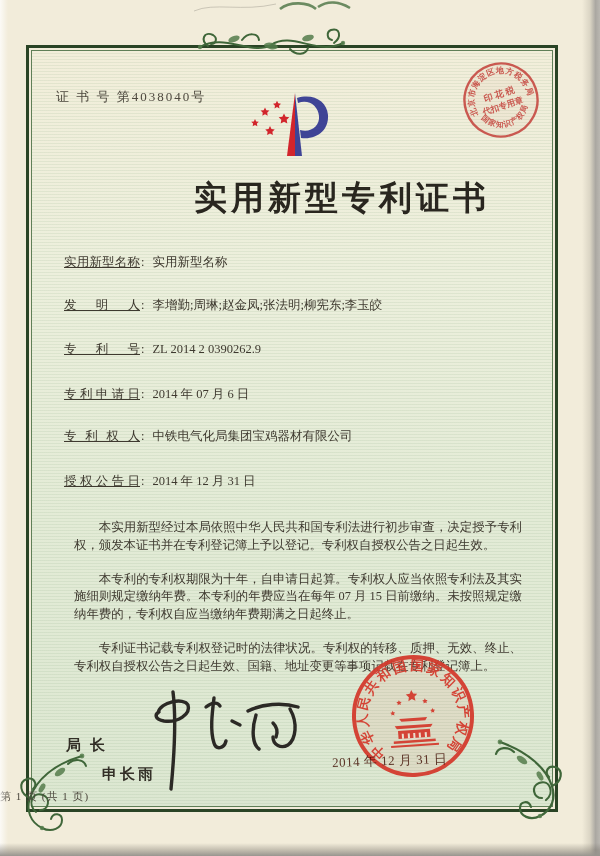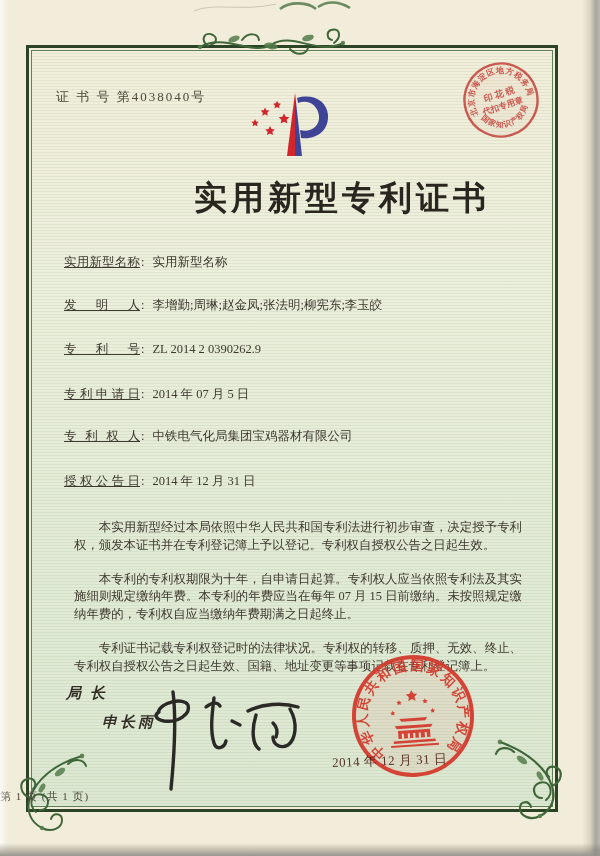--- a/index.html
+++ b/index.html
@@ -25,21 +25,21 @@
   .cert-no{position:absolute;left:56px;top:88px;font-size:13px;letter-spacing:2px;color:#4d483e;}
   .title{position:absolute;left:0;top:176px;width:100%;text-align:center;
     font-size:33px;font-weight:700;letter-spacing:4px;color:#29261f;margin-left:42px;}
   .row{position:absolute;left:64px;font-size:12.5px;color:#3e392f;white-space:nowrap;}
   .row .lbl{display:inline-block;width:76px;text-align:justify;text-align-last:justify;text-decoration:underline;}
   .row .colon{margin:0 8px 0 1px;}
   .r0{top:254px}.r1{top:297px}.r2{top:341px}.r3{top:386px}.r4{top:428px}.r5{top:473px}
   .paras{position:absolute;left:58px;top:503px;width:480px;font-size:12.4px;
     line-height:17.8px;color:#3e392f;text-align:justify;}
   .paras p{margin:16px;text-indent:2em;}
-  .signoff{position:absolute;left:66px;top:684px;font-size:15px;font-weight:600;color:#332f27;font-style:italic;}
+  .signoff{position:absolute;left:66px;top:736px;font-size:15px;font-weight:600;color:#332f27;}
   .signoff .role{display:block;letter-spacing:9px;margin-bottom:10px;}
   .signoff .name{letter-spacing:3px;padding-left:36px;}
   .footer{position:absolute;left:0;top:789px;width:100%;
     font-size:11px;letter-spacing:1px;color:#4d483e;}
   .abs{position:absolute;}
   .seal-date{position:absolute;left:332px;top:751px;width:170px;font-size:13px;
     letter-spacing:0.5px;color:#5f2c20;transform:rotate(-2deg);
     mix-blend-mode:multiply;opacity:0.92;}
 </style>
 </head>
@@ -148,21 +148,21 @@
   <div class="row r0">
     <span class="lbl">实用新型名称</span><span class="colon">:</span><span>实用新型名称</span>
   </div>
   <div class="row r1">
     <span class="lbl">发明人</span><span class="colon">:</span><span>李增勤;周琳;赵金凤;张法明;柳宪东;李玉皎</span>
   </div>
   <div class="row r2">
     <span class="lbl">专利号</span><span class="colon">:</span><span>ZL 2014 2 0390262.9</span>
   </div>
   <div class="row r3">
-    <span class="lbl">专利申请日</span><span class="colon">:</span><span>2014 年 07 月 5 日</span>
+    <span class="lbl">专利申请日</span><span class="colon">:</span><span>2014 年 07 月 6 日</span>
   </div>
   <div class="row r4">
     <span class="lbl">专利权人</span><span class="colon">:</span><span>中铁电气化局集团宝鸡器材有限公司</span>
   </div>
   <div class="row r5">
     <span class="lbl">授权公告日</span><span class="colon">:</span><span>2014 年 12 月 31 日</span>
   </div>
 
   <div class="paras">
     <p>本实用新型经过本局依照中华人民共和国专利法进行初步审查，决定授予专利权，颁发本证书并在专利登记簿上予以登记。专利权自授权公告之日起生效。</p>

